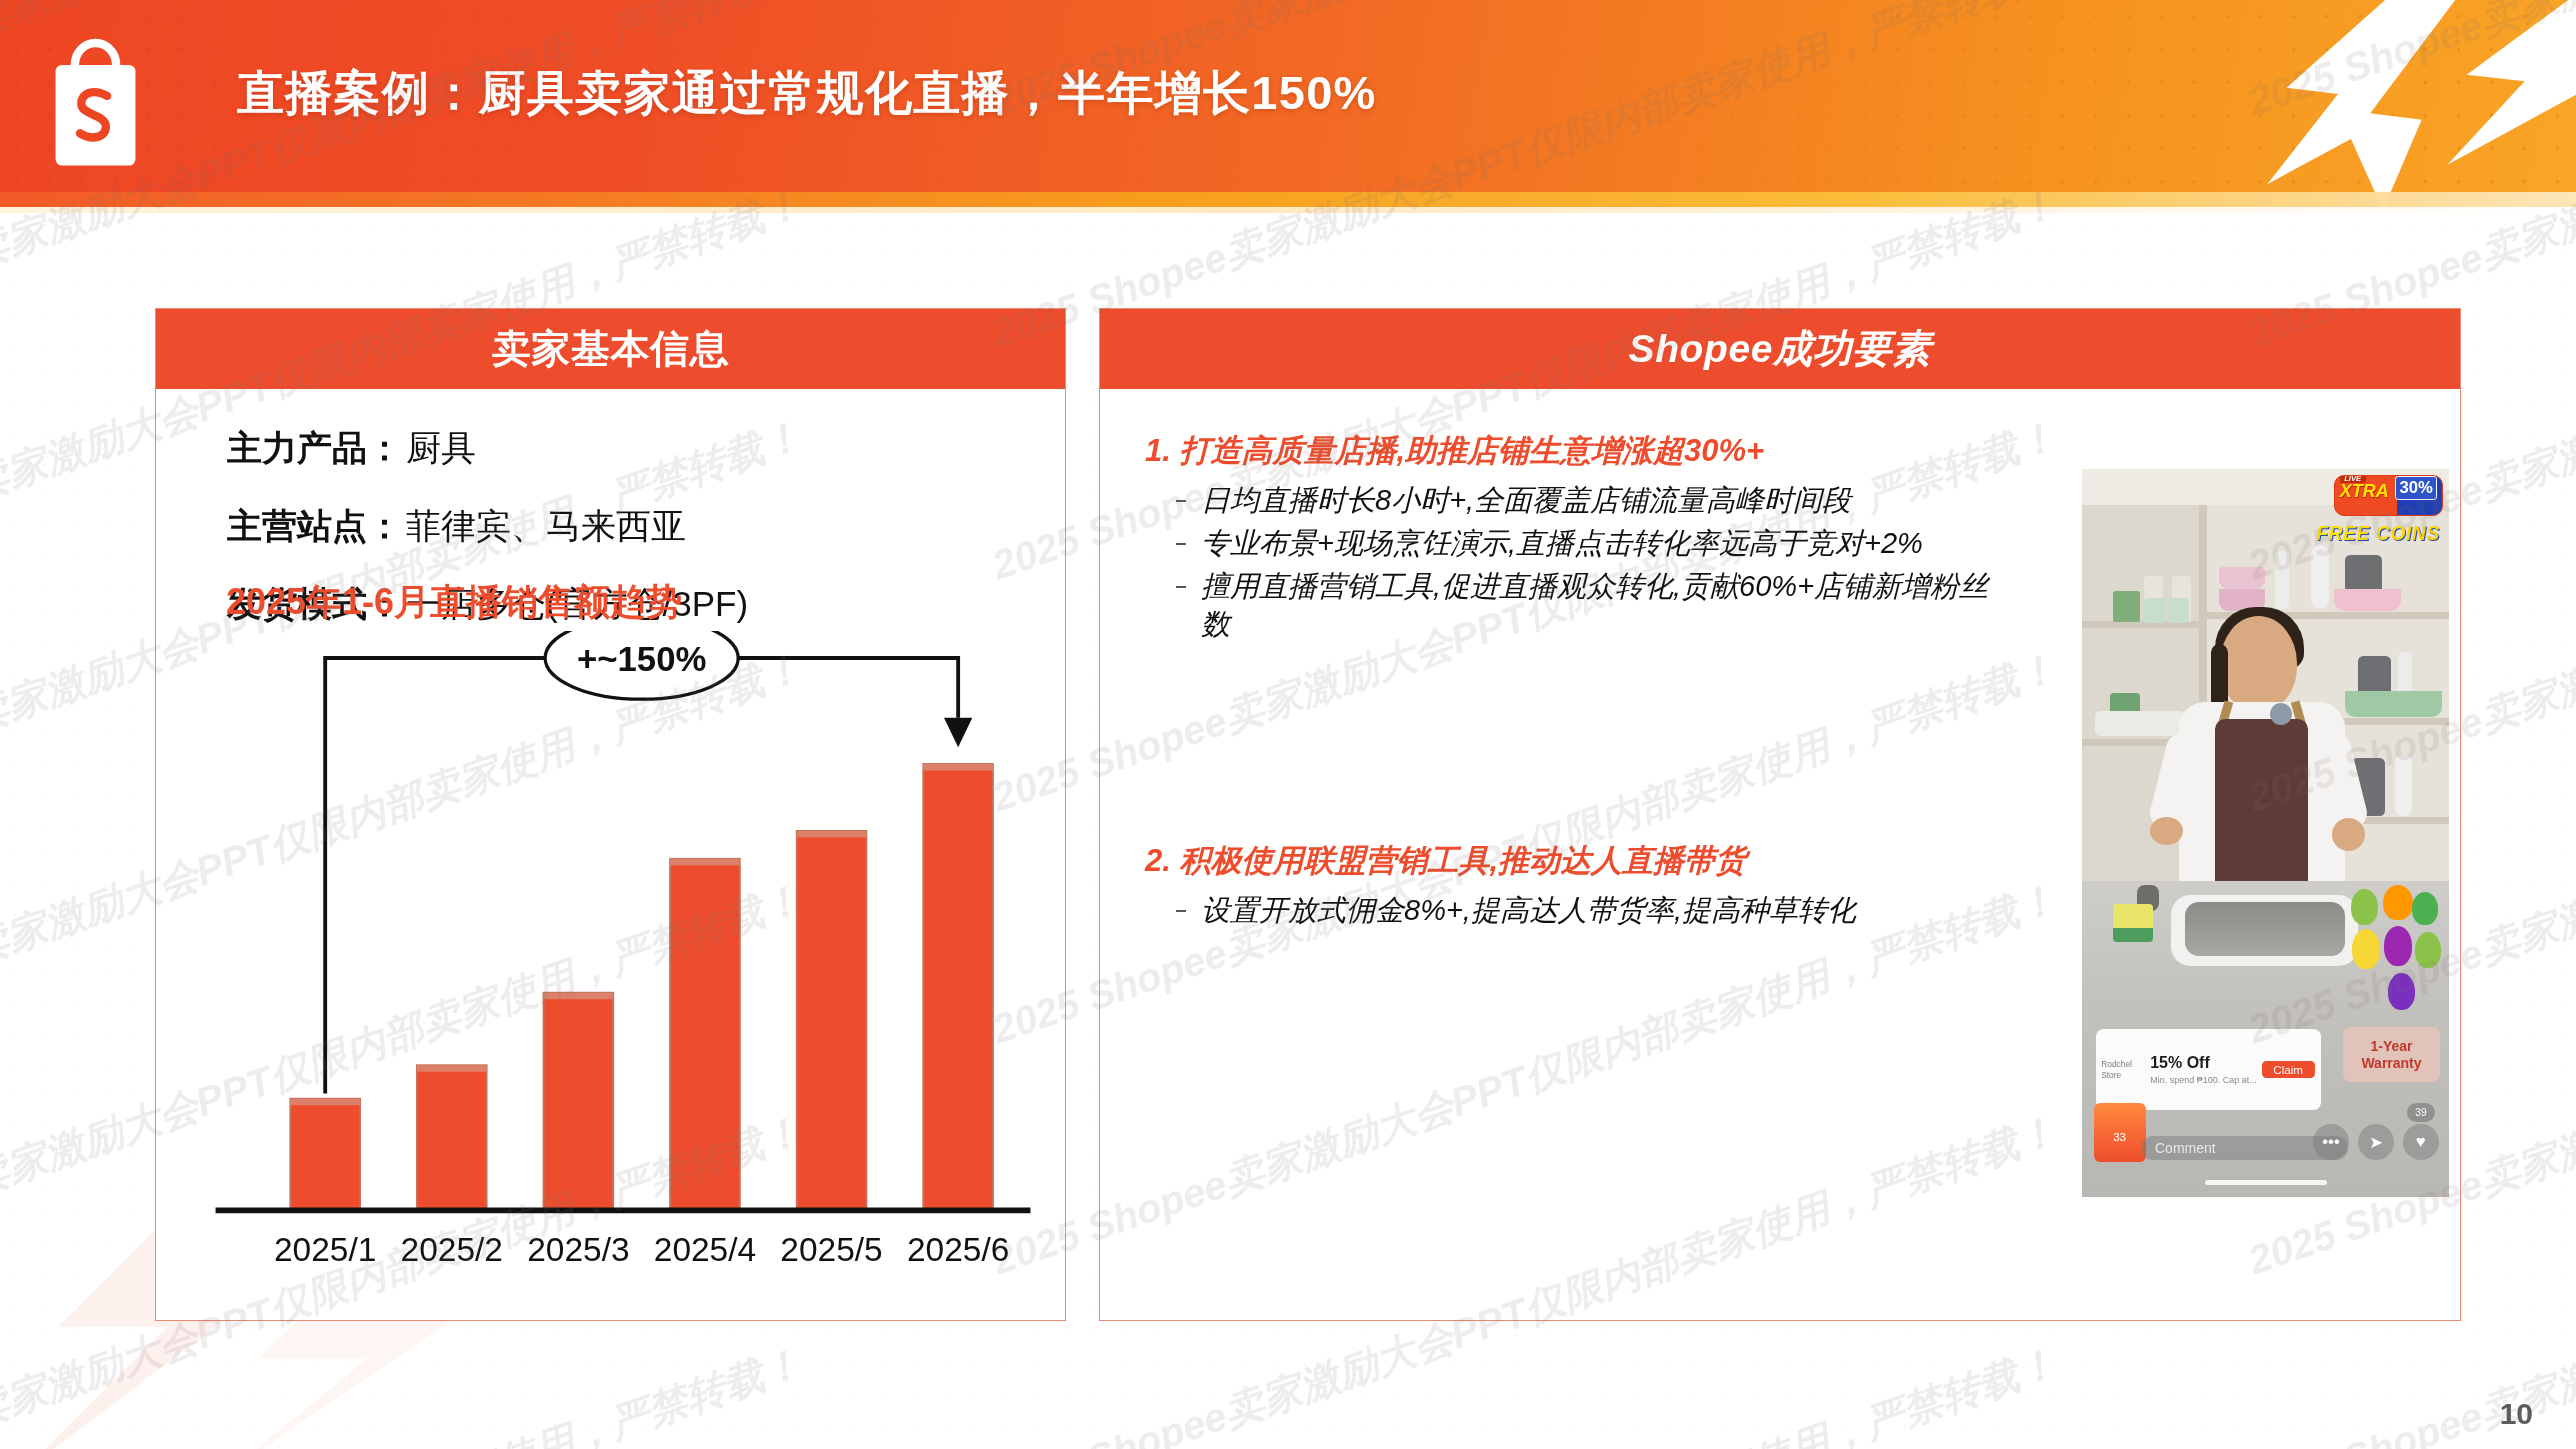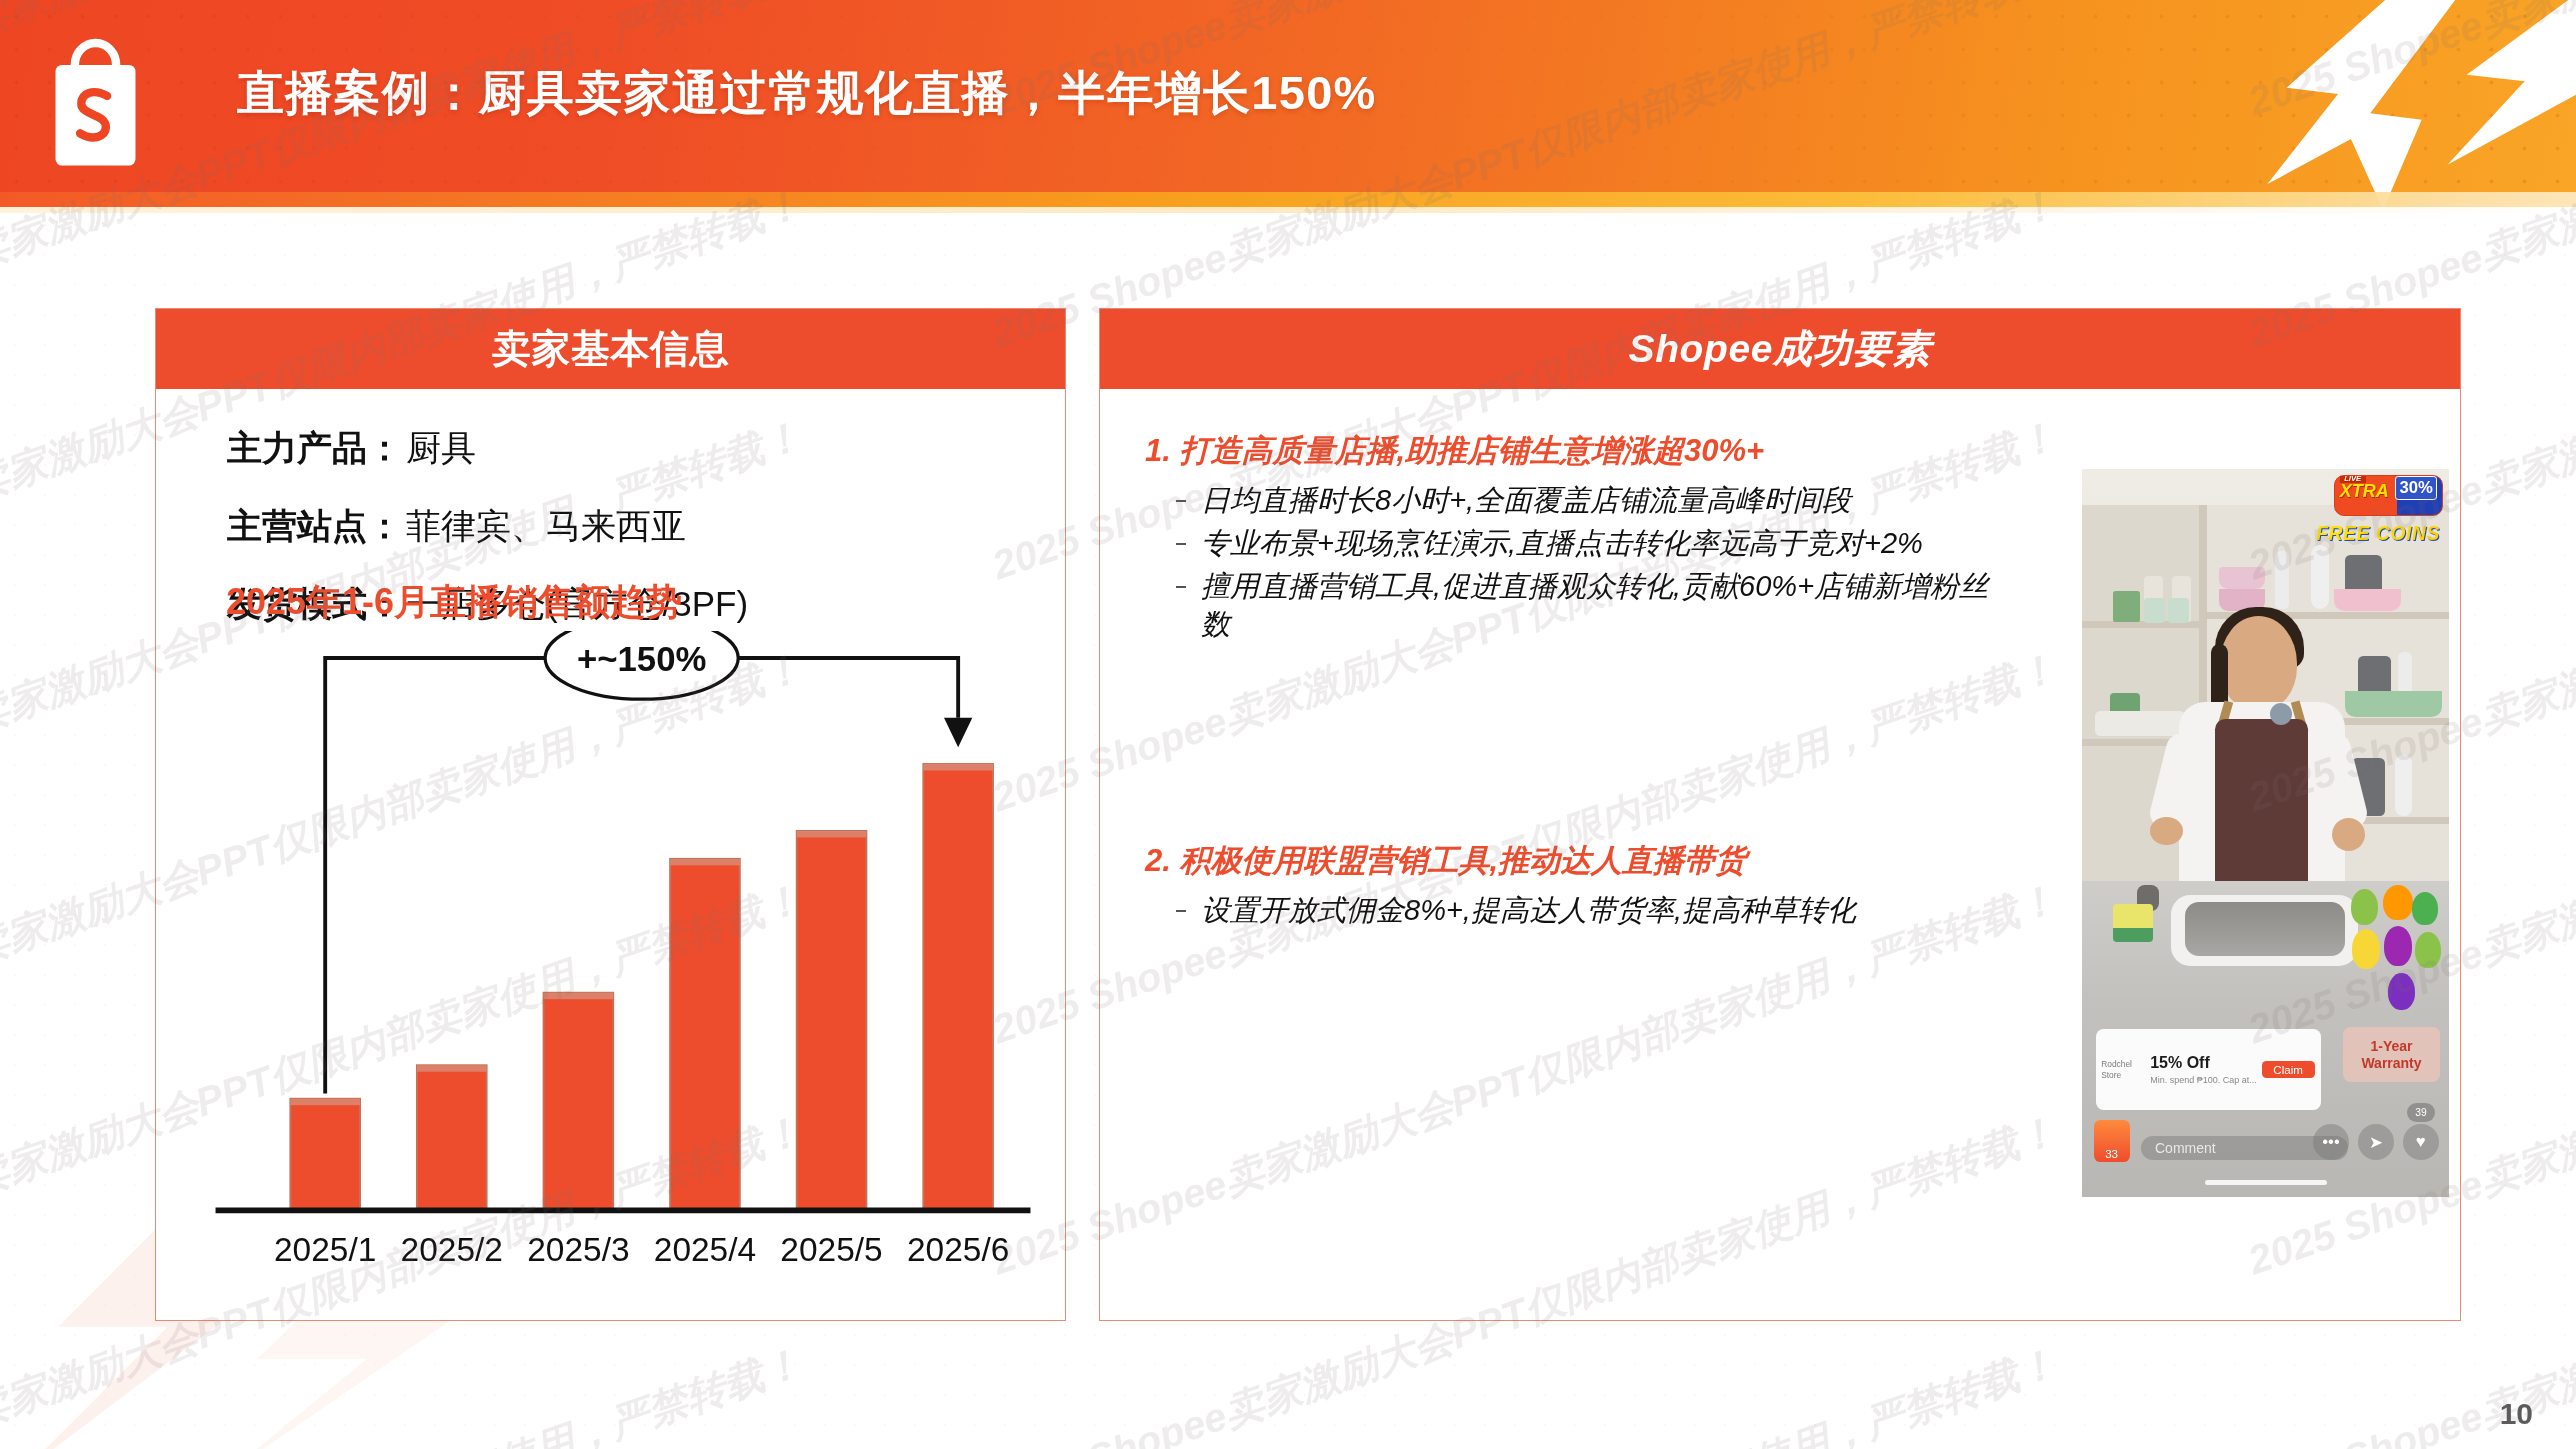--- a/index.html
+++ b/index.html
@@ -159,23 +159,23 @@
     width:53px;height:17px;border-radius:4.5px;background:#ee4d2d;color:#fff;
     font-size:11.6px;display:flex;align-items:center;justify-content:center;margin-right:6.4px;
   }
   .warranty{
     position:absolute;right:9px;top:558px;width:97px;height:55px;border-radius:7.7px;
     background:rgba(236,196,186,.78);color:#c0392b;font-size:14px;font-weight:bold;
     display:flex;flex-direction:column;align-items:center;justify-content:center;line-height:1.15;
   }
   .ls-bottom{position:absolute;left:0;bottom:0;width:100%;height:103px;}
   .cart-btn{
-    position:absolute;left:11.6px;bottom:35px;width:36px;height:40px;border-radius:6.4px;
+    position:absolute;left:11.6px;bottom:35px;width:52px;height:40px;border-radius:6.4px;
     background:linear-gradient(180deg,#ff8a3d,#ee4d2d);color:#fff;font-size:11.6px;
-    display:flex;align-items:flex-end;justify-content:center;padding-bottom:2px;
+    display:flex;align-items:flex-end;justify-content:center;padding-bottom:19px;
   }
   .comment-box{
     position:absolute;left:59px;bottom:37px;width:193px;height:24px;border-radius:18px;
     background:rgba(120,120,120,.45);color:#e8e8e8;font-size:14px;
     display:flex;align-items:center;padding-left:14px;
   }
   .round-btn{
     position:absolute;bottom:37px;width:36px;height:36px;border-radius:50%;
     background:rgba(120,120,120,.45);display:flex;align-items:center;justify-content:center;
     color:#fff;font-size:16.7px;

